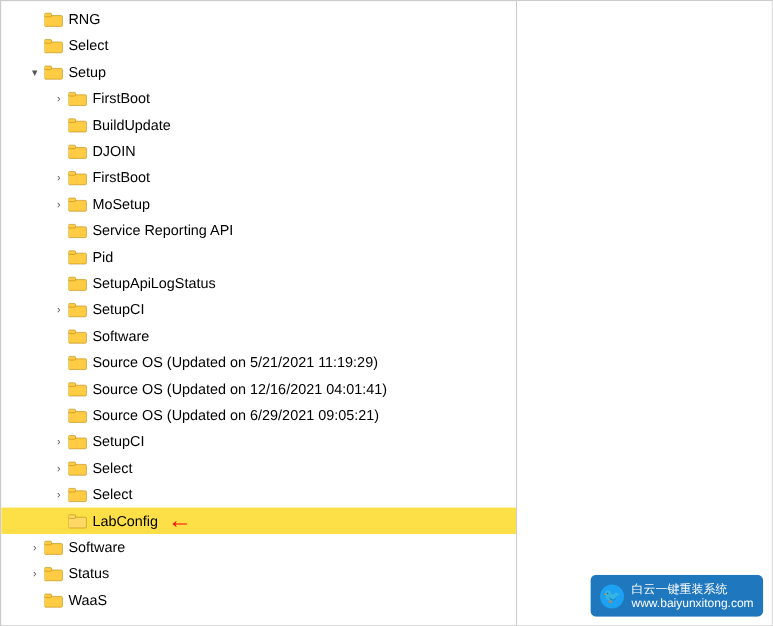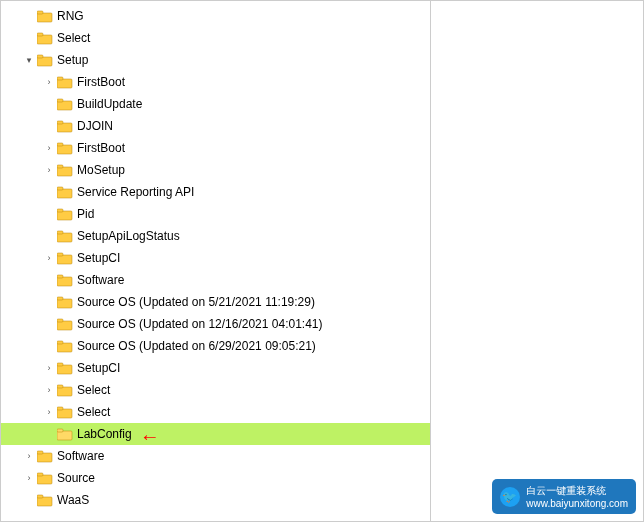--- a/index.html
+++ b/index.html
@@ -33,21 +33,21 @@
     .tree-item {
       display: flex;
       align-items: center;
       height: 22px;
       padding-left: 0;
       cursor: pointer;
       white-space: nowrap;
       user-select: none;
     }
     .tree-item.selected {
-      background: #bef264;
+      background: #fde047;
     }
     .indent {
       display: inline-block;
       flex-shrink: 0;
     }
     .expander {
       display: inline-flex;
       align-items: center;
       justify-content: center;
       width: 16px;
@@ -271,21 +271,21 @@
   </svg></span>
         <span class="item-label">Software</span>
       </div>
       <div class="tree-item">
         <span class="indent" style="width: 20px;"></span>
         <span class="expander">›</span>
         <span class="folder-icon"><svg viewBox="0 0 16 14" xmlns="http://www.w3.org/2000/svg">
     <rect x="0" y="4" width="15" height="9" rx="1" fill="#ffcc44" stroke="#b8860b" stroke-width="0.5"></rect>
     <rect x="0" y="2" width="6" height="3" rx="1" fill="#ffcc44" stroke="#b8860b" stroke-width="0.5"></rect>
   </svg></span>
-        <span class="item-label">Source</span>
+        <span class="item-label">Status</span>
       </div>
       <div class="tree-item">
         <span class="indent" style="width: 20px;"></span>
         <span class="expander empty"></span>
         <span class="folder-icon"><svg viewBox="0 0 16 14" xmlns="http://www.w3.org/2000/svg">
     <rect x="0" y="4" width="15" height="9" rx="1" fill="#ffcc44" stroke="#b8860b" stroke-width="0.5"></rect>
     <rect x="0" y="2" width="6" height="3" rx="1" fill="#ffcc44" stroke="#b8860b" stroke-width="0.5"></rect>
   </svg></span>
         <span class="item-label">WaaS</span>
       </div>

